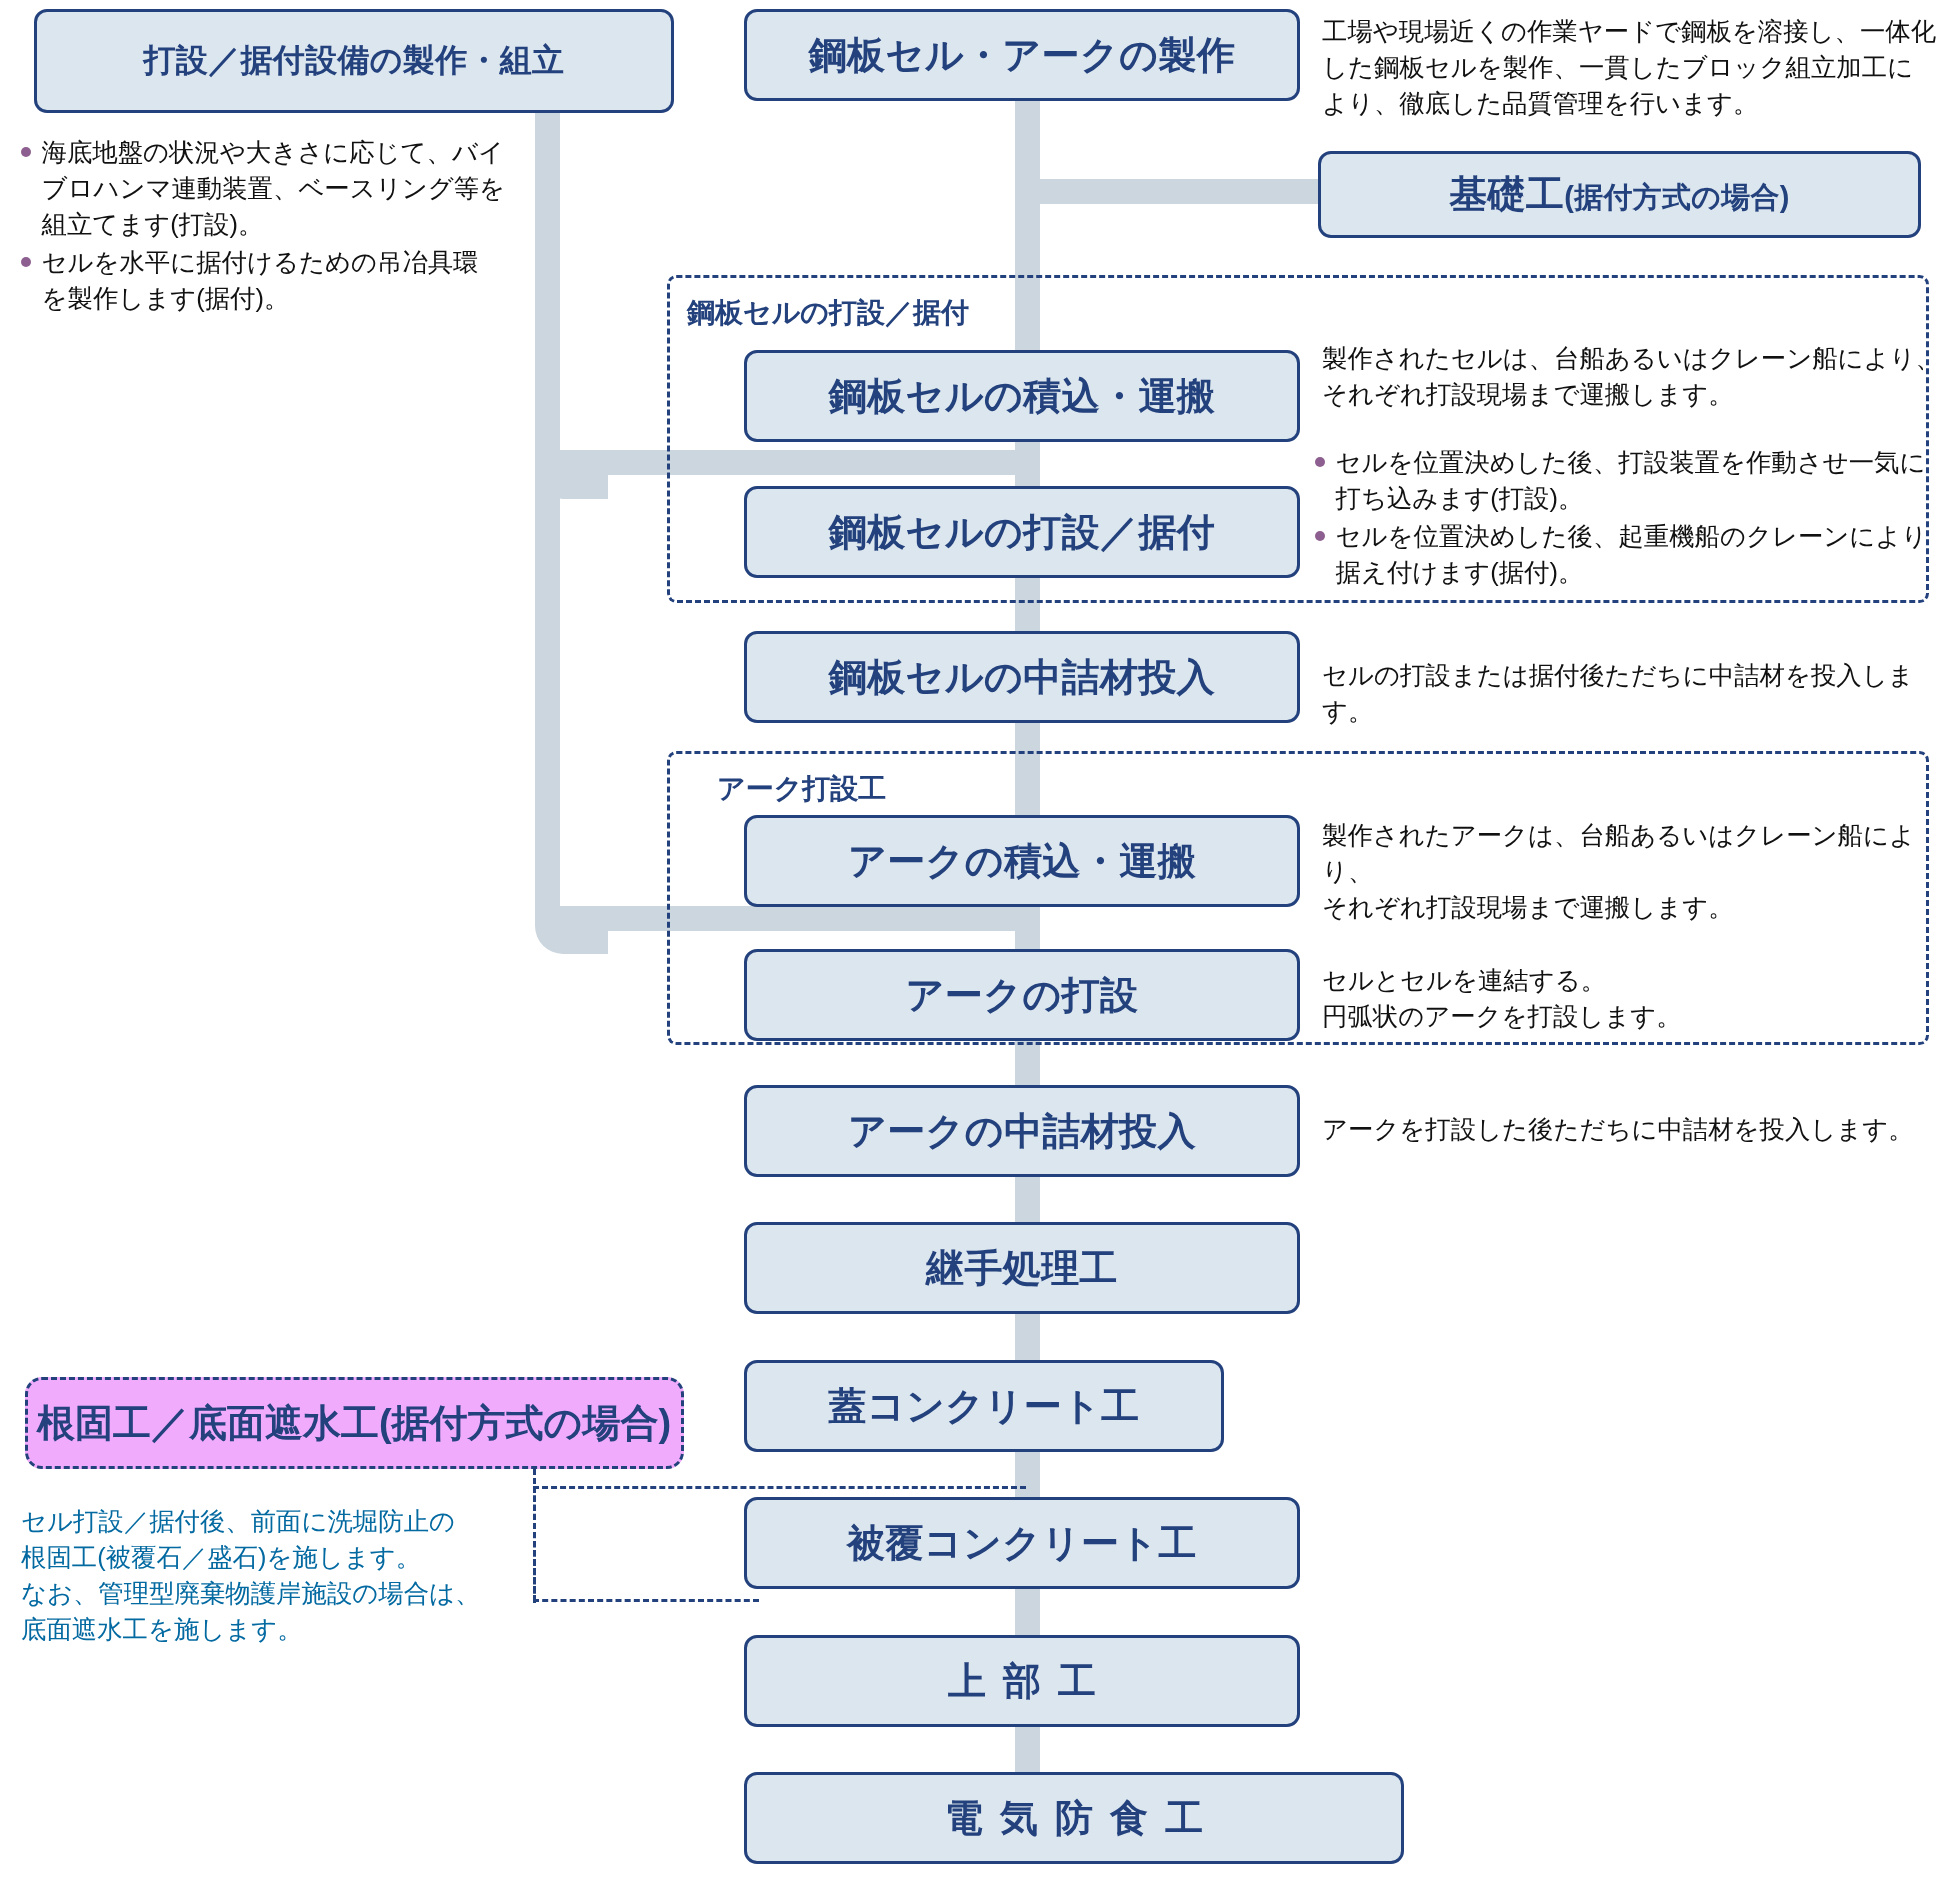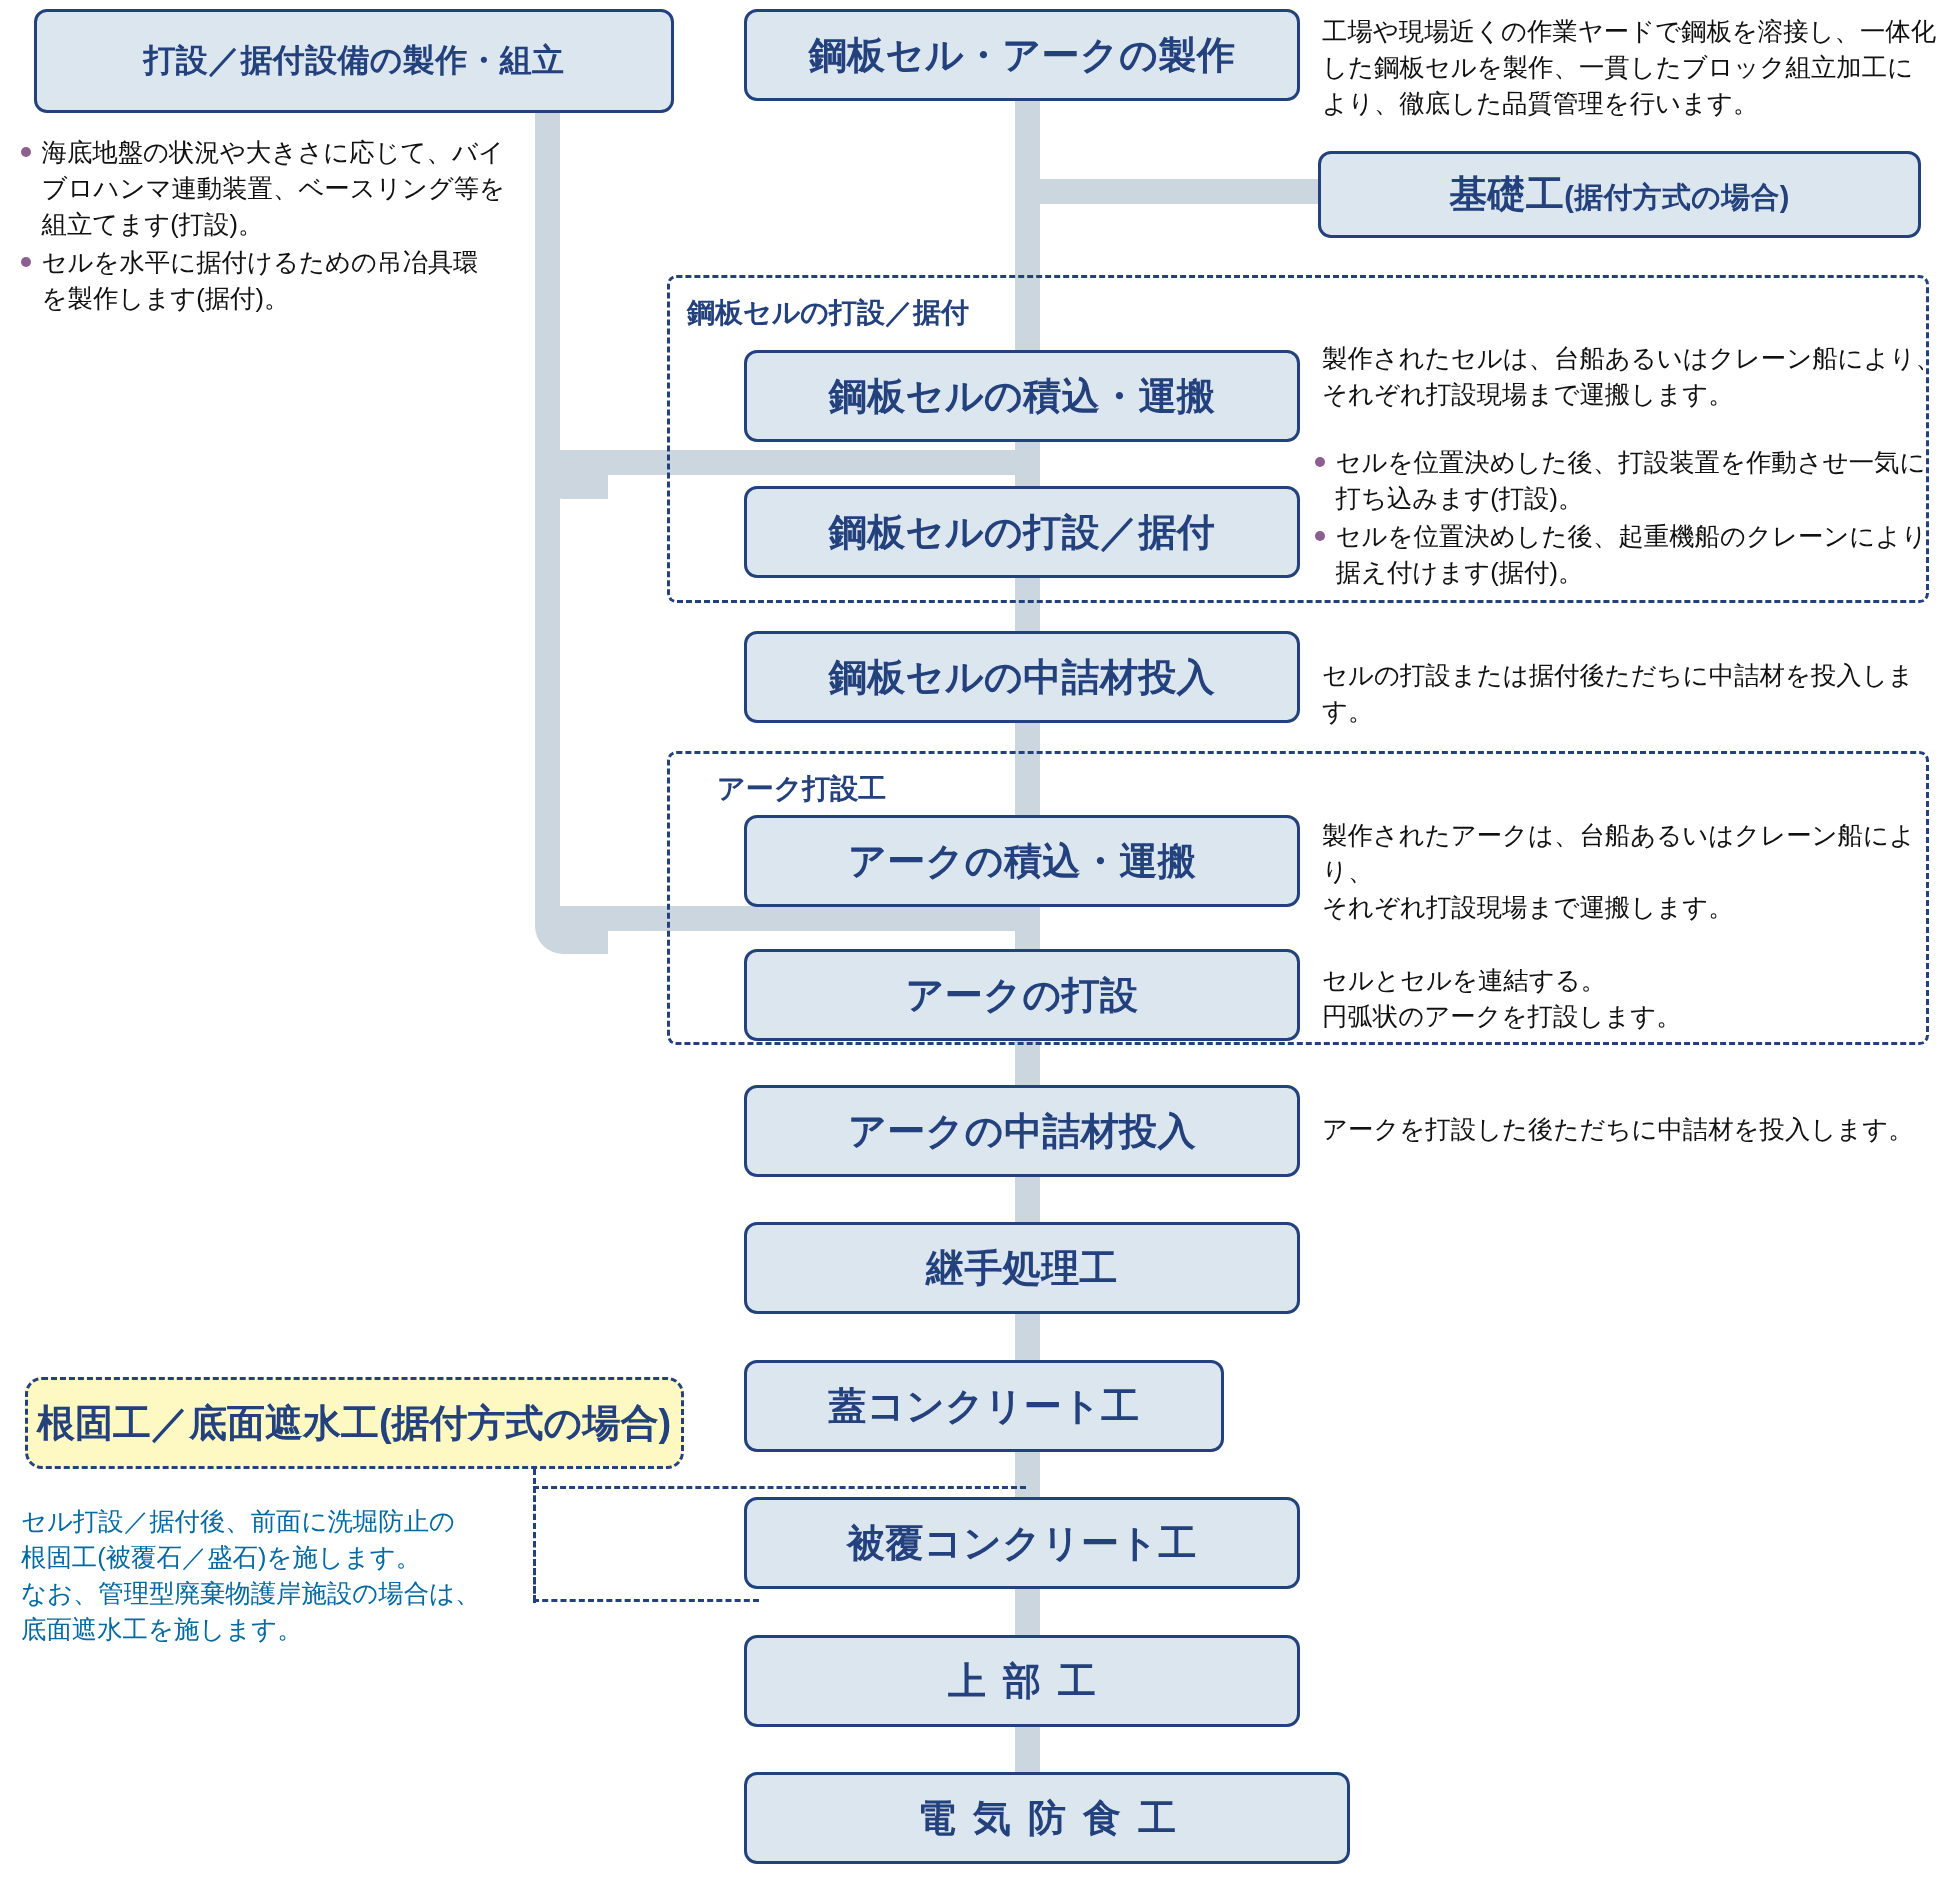--- a/index.html
+++ b/index.html
@@ -53,21 +53,21 @@
 
   
   .hbox { font-size: 32px; }
   .mbox { font-size: 38px; }
   .wide-track { font-size: 38px; letter-spacing: 0.45em; text-indent: 0.45em; }
 
   
   .dbox-fill {
     position: absolute;
     box-sizing: border-box;
-    background: #fef9c3;
+    background: #f0abfc;
     border: 3.8px dashed #23417c;
     border-radius: 17px;
     display: flex;
     align-items: center;
     justify-content: center;
     text-align: center;
     color: #23417c;
     font-weight: bold;
     font-size: 38px;
   }
@@ -229,21 +229,21 @@
   </div>
 
   <div class="pbox mbox" style="left:744px; top:1497px; width:556px; height:92px;">
     <span>被覆コンクリート工</span>
   </div>
 
   <div class="pbox wide-track" style="left:744px; top:1635px; width:556px; height:92px;">
     <span>上部工</span>
   </div>
 
-  <div class="pbox wide-track" style="left:744px; top:1772px; width:606px; height:92px;">
+  <div class="pbox wide-track" style="left:744px; top:1772px; width:660px; height:92px;">
     <span>電気防食工</span>
   </div>
 
   <div class="dbox-fill" style="left:24.5px; top:1377px; width:659px; height:92px;">
     <span>
       <span>根固工／底面遮水工</span><span class="sub">(据付方式の場合)</span>
     </span>
   </div>
 
   <div class="dashline-v" style="left:533px; top:1469px; height:132px;"></div>

